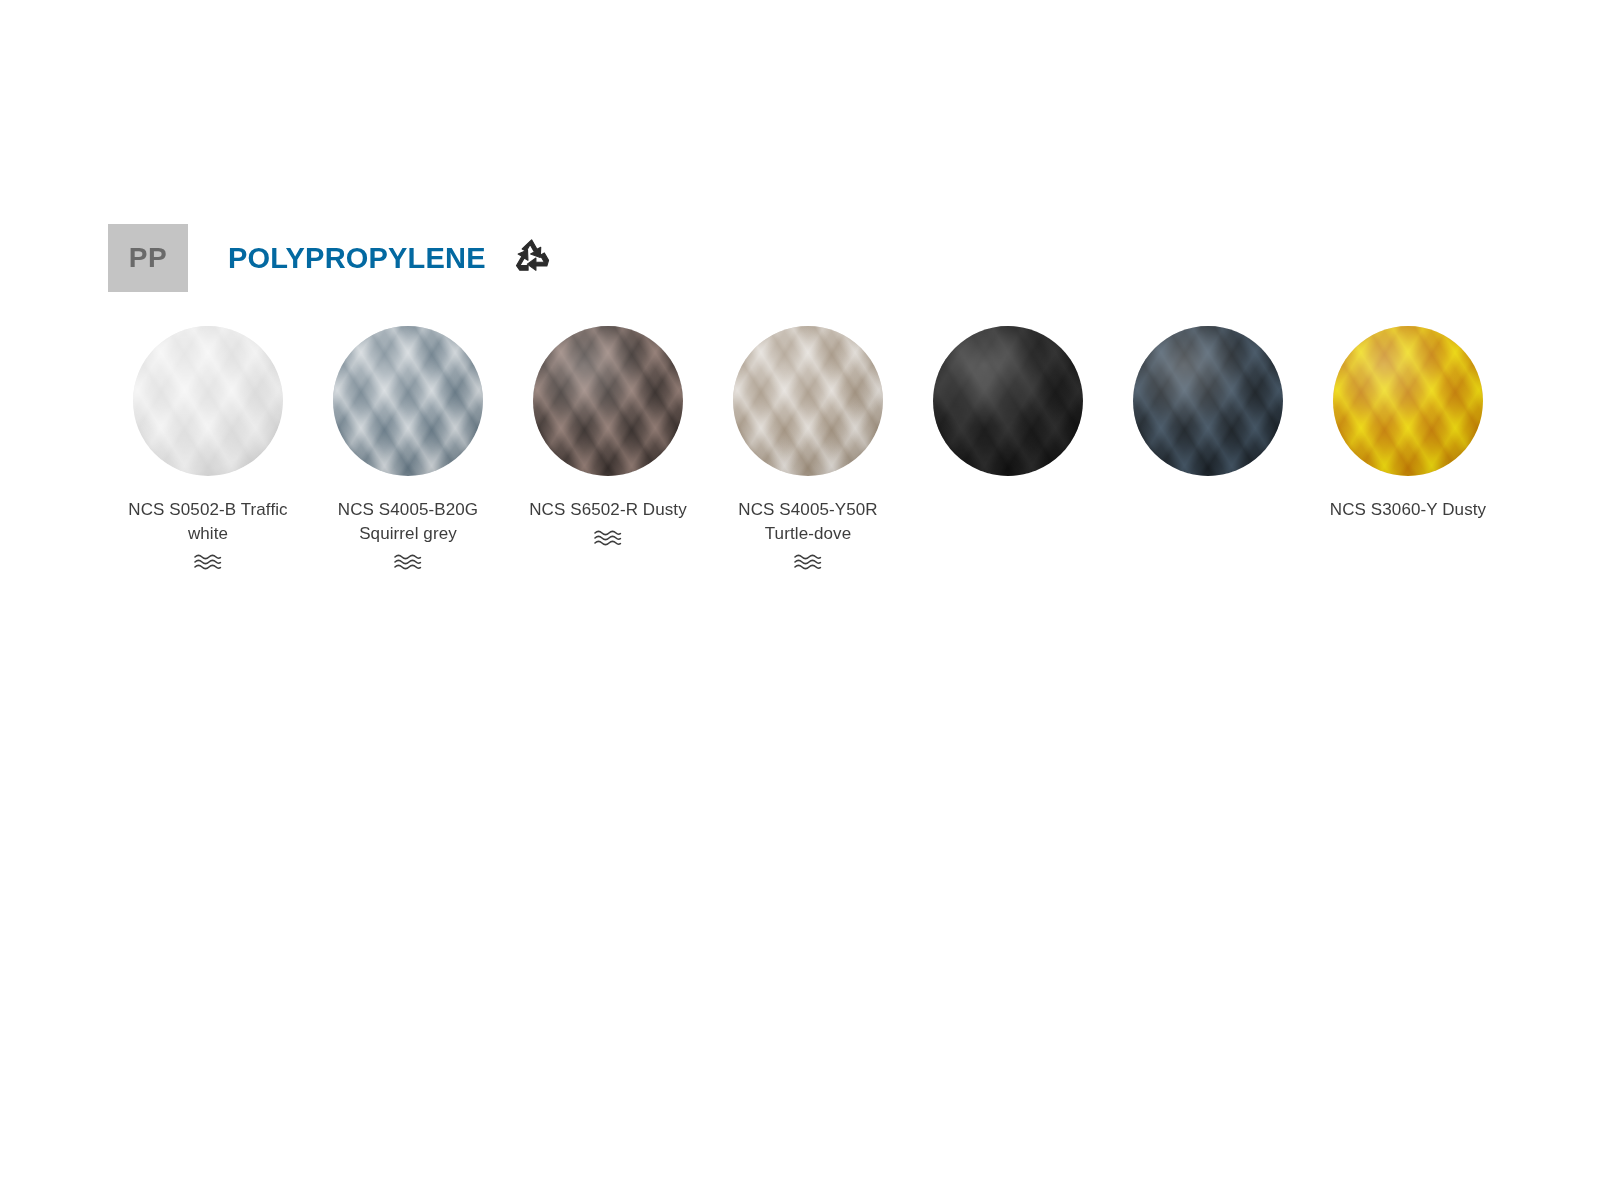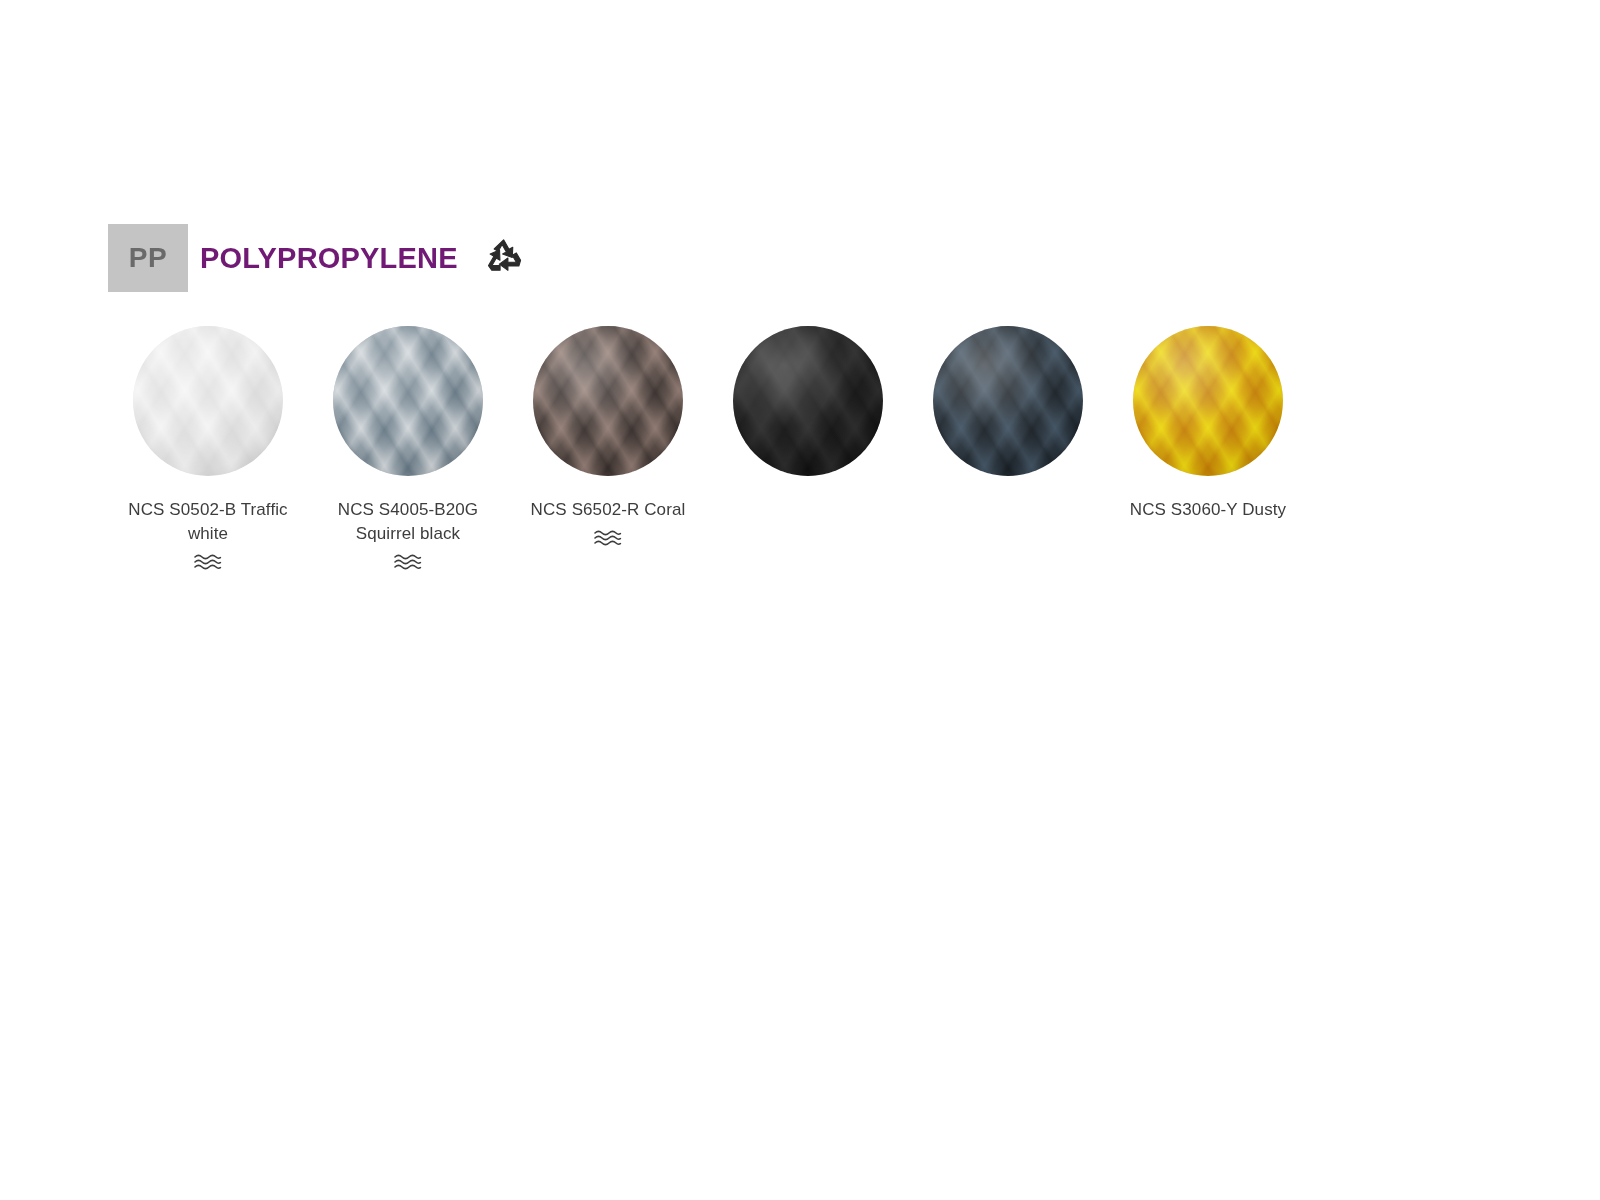--- a/index.html
+++ b/index.html
@@ -43,24 +43,24 @@
     justify-content: center;
   }
   .pp-badge-text {
     font-size: 28px;
     font-weight: bold;
     color: #6a6a6a;
     letter-spacing: 0.5px;
     line-height: 1;
   }
   .header-title {
-    margin-left: 12px;
+    margin-left: 40px;
     font-size: 29px;
     font-weight: bold;
-    color: #701a75;
+    color: #0369a1;
     letter-spacing: 0.2px;
     line-height: 1;
     white-space: nowrap;
   }
   .recycle-icon {
     margin-left: 20px;
     width: 52px;
     height: 50px;
     display: block;
     margin-top: 2px;
@@ -178,34 +178,47 @@
                 <path d="M2 10 q3.5 -3.4 7 0 q3.5 3.4 7 0 q3.5 -3.4 7 0 q2.2 2.1 4.4 0.6"></path>
                 <path d="M2 15 q3.5 -3.4 7 0 q3.5 3.4 7 0 q3.5 -3.4 7 0 q2.2 2.1 4.4 0.6"></path>
               </g>
             </svg></span></div>
       </div>
       <div class="cell">
         <div class="swatch" style="background: rgb(147, 160, 169);">
           <div class="tex"></div>
           <div class="shade"></div>
         </div>
-        <div class="caption"><span>NCS S4005-B20G Squirrel black</span><span><svg class="wave-icon" viewBox="0 0 30 20" xmlns="http://www.w3.org/2000/svg" aria-hidden="true">
+        <div class="caption"><span>NCS S4005-B20G Squirrel grey</span><span><svg class="wave-icon" viewBox="0 0 30 20" xmlns="http://www.w3.org/2000/svg" aria-hidden="true">
               <g fill="none" stroke="#3d3d3d" stroke-width="1.6" stroke-linecap="round">
                 <path d="M2 5 q3.5 -3.4 7 0 q3.5 3.4 7 0 q3.5 -3.4 7 0 q2.2 2.1 4.4 0.6"></path>
                 <path d="M2 10 q3.5 -3.4 7 0 q3.5 3.4 7 0 q3.5 -3.4 7 0 q2.2 2.1 4.4 0.6"></path>
                 <path d="M2 15 q3.5 -3.4 7 0 q3.5 3.4 7 0 q3.5 -3.4 7 0 q2.2 2.1 4.4 0.6"></path>
               </g>
             </svg></span></div>
       </div>
       <div class="cell">
         <div class="swatch" style="background: rgb(93, 79, 74);">
           <div class="tex"></div>
           <div class="shade"></div>
         </div>
-        <div class="caption"><span>NCS S6502-R Coral</span><span><svg class="wave-icon" viewBox="0 0 30 20" xmlns="http://www.w3.org/2000/svg" aria-hidden="true">
+        <div class="caption"><span>NCS S6502-R Dusty</span><span><svg class="wave-icon" viewBox="0 0 30 20" xmlns="http://www.w3.org/2000/svg" aria-hidden="true">
+              <g fill="none" stroke="#3d3d3d" stroke-width="1.6" stroke-linecap="round">
+                <path d="M2 5 q3.5 -3.4 7 0 q3.5 3.4 7 0 q3.5 -3.4 7 0 q2.2 2.1 4.4 0.6"></path>
+                <path d="M2 10 q3.5 -3.4 7 0 q3.5 3.4 7 0 q3.5 -3.4 7 0 q2.2 2.1 4.4 0.6"></path>
+                <path d="M2 15 q3.5 -3.4 7 0 q3.5 3.4 7 0 q3.5 -3.4 7 0 q2.2 2.1 4.4 0.6"></path>
+              </g>
+            </svg></span></div>
+      </div>
+      <div class="cell">
+        <div class="swatch" style="background: rgb(188, 177, 164);">
+          <div class="tex"></div>
+          <div class="shade"></div>
+        </div>
+        <div class="caption"><span>NCS S4005-Y50R Turtle-dove</span><span><svg class="wave-icon" viewBox="0 0 30 20" xmlns="http://www.w3.org/2000/svg" aria-hidden="true">
               <g fill="none" stroke="#3d3d3d" stroke-width="1.6" stroke-linecap="round">
                 <path d="M2 5 q3.5 -3.4 7 0 q3.5 3.4 7 0 q3.5 -3.4 7 0 q2.2 2.1 4.4 0.6"></path>
                 <path d="M2 10 q3.5 -3.4 7 0 q3.5 3.4 7 0 q3.5 -3.4 7 0 q2.2 2.1 4.4 0.6"></path>
                 <path d="M2 15 q3.5 -3.4 7 0 q3.5 3.4 7 0 q3.5 -3.4 7 0 q2.2 2.1 4.4 0.6"></path>
               </g>
             </svg></span></div>
       </div>
       <div class="cell">
         <div class="swatch" style="background: rgb(27, 27, 27);">
           <div class="tex"></div>

